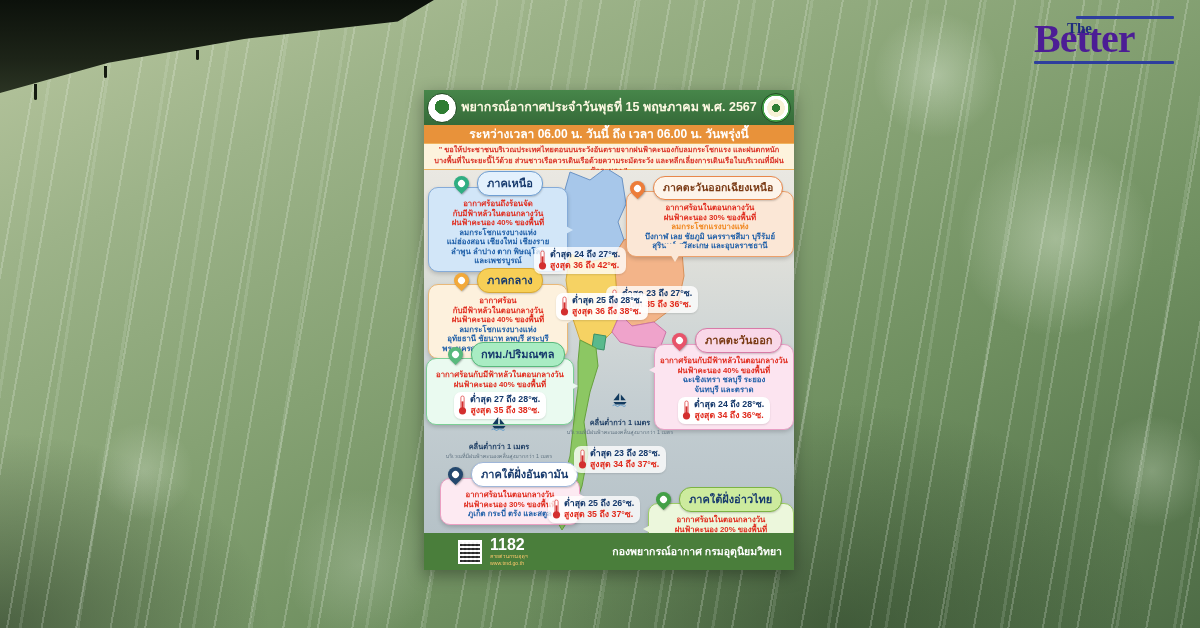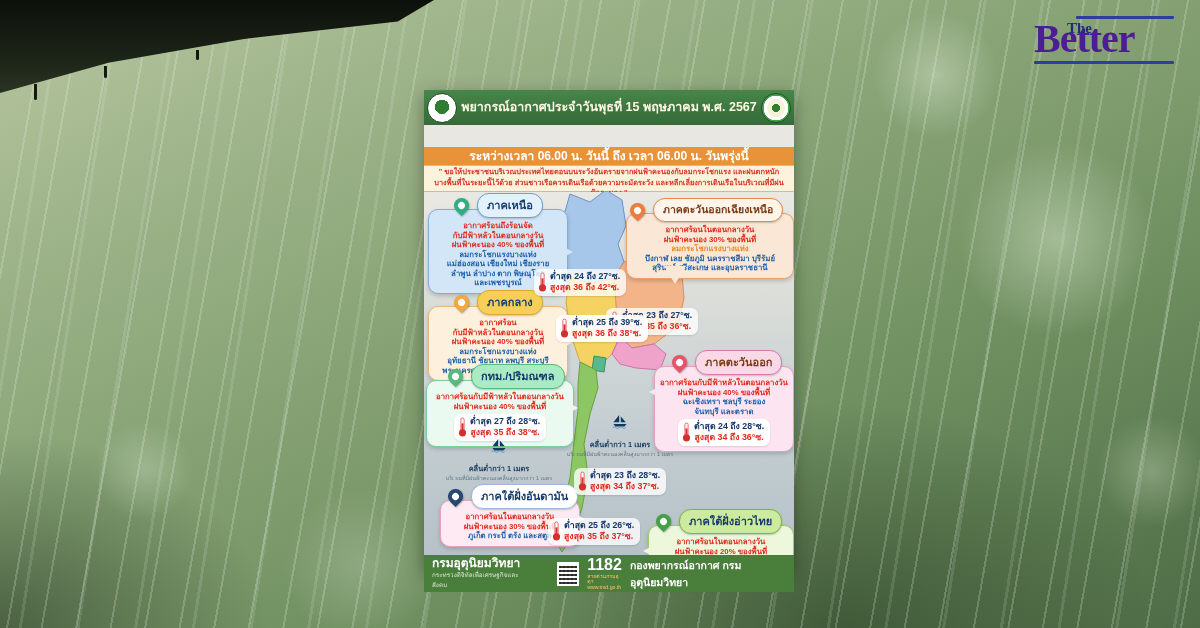--- a/index.html
+++ b/index.html
@@ -38,21 +38,21 @@
   .blogo .word { font-family:"Liberation Serif", serif; font-weight:bold; font-size:40px; line-height:1.02; color:#4c1d95; letter-spacing:-1px; }
   .blogo .bar2 { width:140px; margin-top:1px; }
 
   
   .card { position:absolute; left:424px; top:90px; width:370px; height:480px; box-shadow:0 5px 16px rgba(0,0,0,.35); background:#e9e7e1; }
   .card-header { display:flex; align-items:center; height:35px; background:linear-gradient(180deg,#47864a,#356a38); padding:0 3px; gap:3px; }
   .seal { width:30px; height:30px; border-radius:50%; flex:0 0 auto; }
   .seal-left { background:radial-gradient(circle at 50% 46%, #2e7d32 0 34%, #ffffff 35% 80%, #2e7d32 81% 100%); border:1px solid #234d25; }
   .seal-right { background:radial-gradient(circle at 50% 50%, #2e7d32 0 20%, #f6f2d6 21% 44%, #ffffff 45% 62%, #43a047 63% 100%); border:1px solid #234d25; }
   .hd-title { flex:1; text-align:center; color:#fdf8e2; font-weight:bold; font-size:12.5px; line-height:1.1; }
-  .time-strip { height:18px; background:#e8923a; color:#fff; font-weight:bold; font-size:12px; text-align:center; line-height:18px;margin-top:22px; }
+  .time-strip { height:18px; background:#e8923a; color:#fff; font-weight:bold; font-size:12px; text-align:center; line-height:18px; }
   .advisory { height:27px; background:#fdf3dd; border-top:1px solid #f0b35f; border-bottom:1px solid #f0b35f; color:#d93025; font-weight:bold; font-size:7.4px; line-height:1.45; text-align:center; padding:1px 10px; }
 
   
   .map-body { position:relative; height:363px; overflow:hidden;
     background:linear-gradient(180deg,#eae8e2 0%, #e0e0da 22%, #d0d6d6 46%, #c3cdd1 66%, #b6c2c8 100%); }
   .thmap { position:absolute; left:108px; top:-6px; width:160px; height:370px; z-index:1; }
 
   .region { position:absolute; z-index:2; }
   .rhead { position:relative; z-index:3; display:flex; align-items:center; gap:8px; }
   .pin { width:15px; height:15px; border-radius:50% 50% 50% 0; transform:rotate(-45deg); position:relative; box-shadow:0 1px 2px rgba(0,0,0,.35); flex:0 0 auto; }
@@ -331,21 +331,21 @@
             <div class="th">สูงสุด 35 ถึง 36°ซ.</div>
           </div>
       </div>
       <div class="temp t-central">
         <svg width="9" height="20" viewBox="0 0 10 22">
             <rect x="3.2" y="1" width="3.6" height="15" rx="1.8" fill="#fff" stroke="#d33" stroke-width="0.8"></rect>
             <circle cx="5" cy="17.5" r="4" fill="#d32f2f"></circle>
             <rect x="3.9" y="7" width="2.2" height="10" fill="#d32f2f"></rect>
           </svg>
         <div>
-            <div class="tl">ต่ำสุด 25 ถึง 39°ซ.</div>
+            <div class="tl">ต่ำสุด 25 ถึง 28°ซ.</div>
             <div class="th">สูงสุด 36 ถึง 38°ซ.</div>
           </div>
       </div>
       <div class="temp t-gulf">
         <svg width="9" height="20" viewBox="0 0 10 22">
             <rect x="3.2" y="1" width="3.6" height="15" rx="1.8" fill="#fff" stroke="#d33" stroke-width="0.8"></rect>
             <circle cx="5" cy="17.5" r="4" fill="#d32f2f"></circle>
             <rect x="3.9" y="7" width="2.2" height="10" fill="#d32f2f"></rect>
           </svg>
         <div>
@@ -382,24 +382,20 @@
           <path d="M3 12 H19 L16.5 15 H5.5 Z" fill="#123a5e"></path>
           <path d="M2 16.5 q2 -2 4 0 t4 0 t4 0 t4 0" stroke="#4f93c9" stroke-width="1" fill="none"></path>
         </svg>
         <div class="wcap">คลื่นต่ำกว่า 1 เมตร</div>
         <div class="wnote">บริเวณที่มีฝนฟ้าคะนองคลื่นสูงมากกว่า 1 เมตร</div>
       </div>
 
     </div>
 
     <div class="card-footer">
-      <div class="ft-left">
-        <div class="dept">กรมอุตุนิยมวิทยา</div>
-        <div class="ministry">กระทรวงดิจิทัลเพื่อเศรษฐกิจและสังคม</div>
-      </div>
       <div class="qr"></div>
       <div class="hotline">
         <div class="num">1182</div>
         <div class="sub">สายด่วนกรมอุตุฯ</div>
         <div class="web">www.tmd.go.th</div>
       </div>
       <div class="ft-right">กองพยากรณ์อากาศ กรมอุตุนิยมวิทยา</div>
     </div>
 
   </div>

